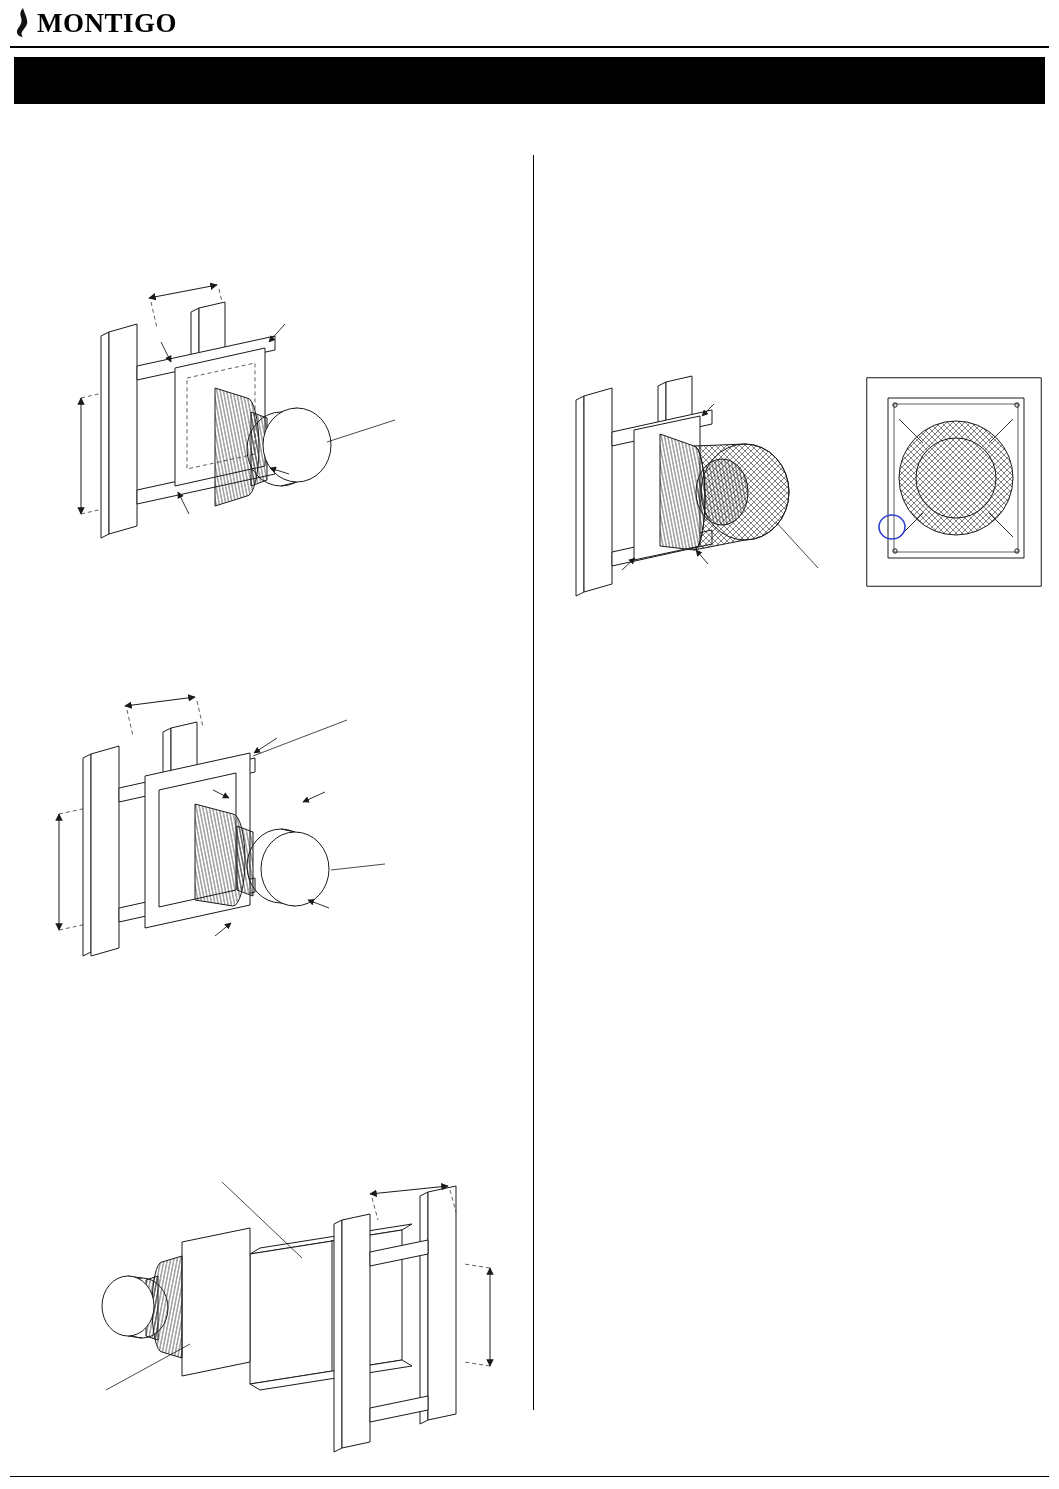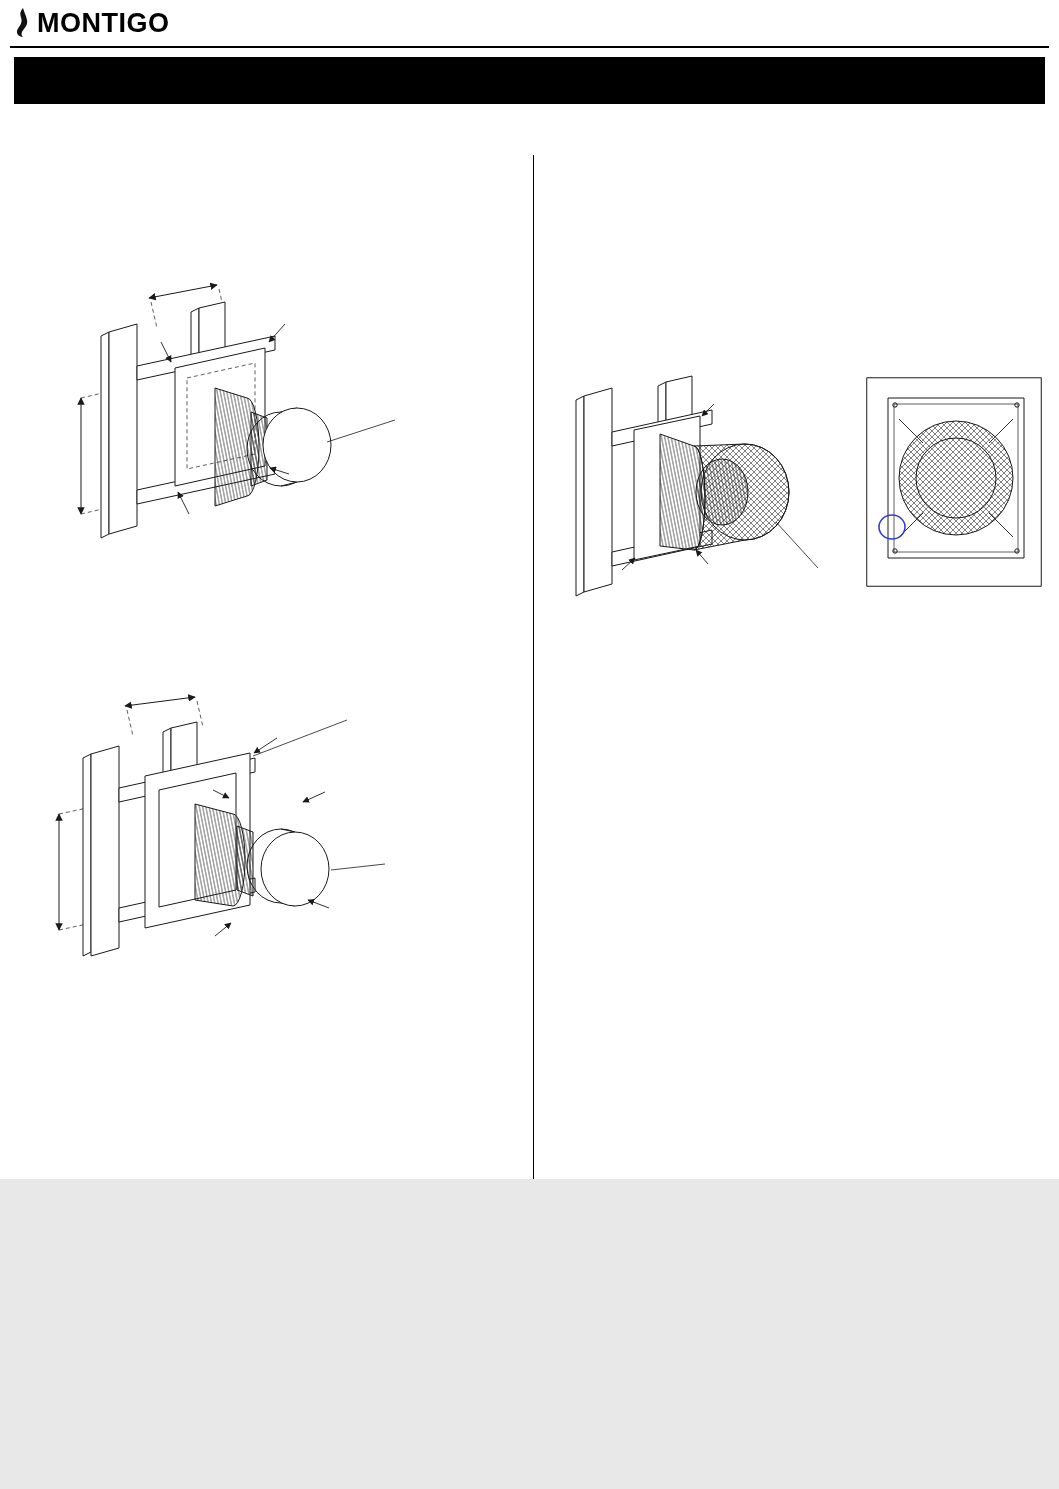--- a/index.html
+++ b/index.html
@@ -1,18 +1,18 @@
 <!DOCTYPE html>
 <html><head>
 <meta charset="utf-8">
 <style>
   html,body{margin:0;padding:0;background:#e8e8e8;}
   .page{
-    position:relative;width:1059px;height:1179px;background:#fff;
-    font-family:Liberation Sans, sans-serif;color:#000;overflow:hidden;
+    position:relative;width:1059px;height:1489px;background:#fff;
+    font-family:Liberation Serif, serif;color:#000;overflow:hidden;
     margin:0 auto;
   }
   .logo{position:absolute;left:10px;top:7px;display:flex;align-items:center;gap:3px;}
   .logo-text{font-size:27px;font-weight:bold;letter-spacing:0.5px;line-height:1;}
   .rule{position:absolute;left:10px;right:10px;border:none;margin:0;}
   .top-rule{top:46px;border-top:2px solid #000;}
   .bottom-rule{top:1476px;border-top:1.5px solid #000;}
   .banner{position:absolute;left:14px;right:14px;top:57px;height:47px;background:#000;}
   .divider{position:absolute;left:533px;top:155px;width:1px;height:1255px;background:#000;}
   svg.fig{position:absolute;overflow:visible;}

